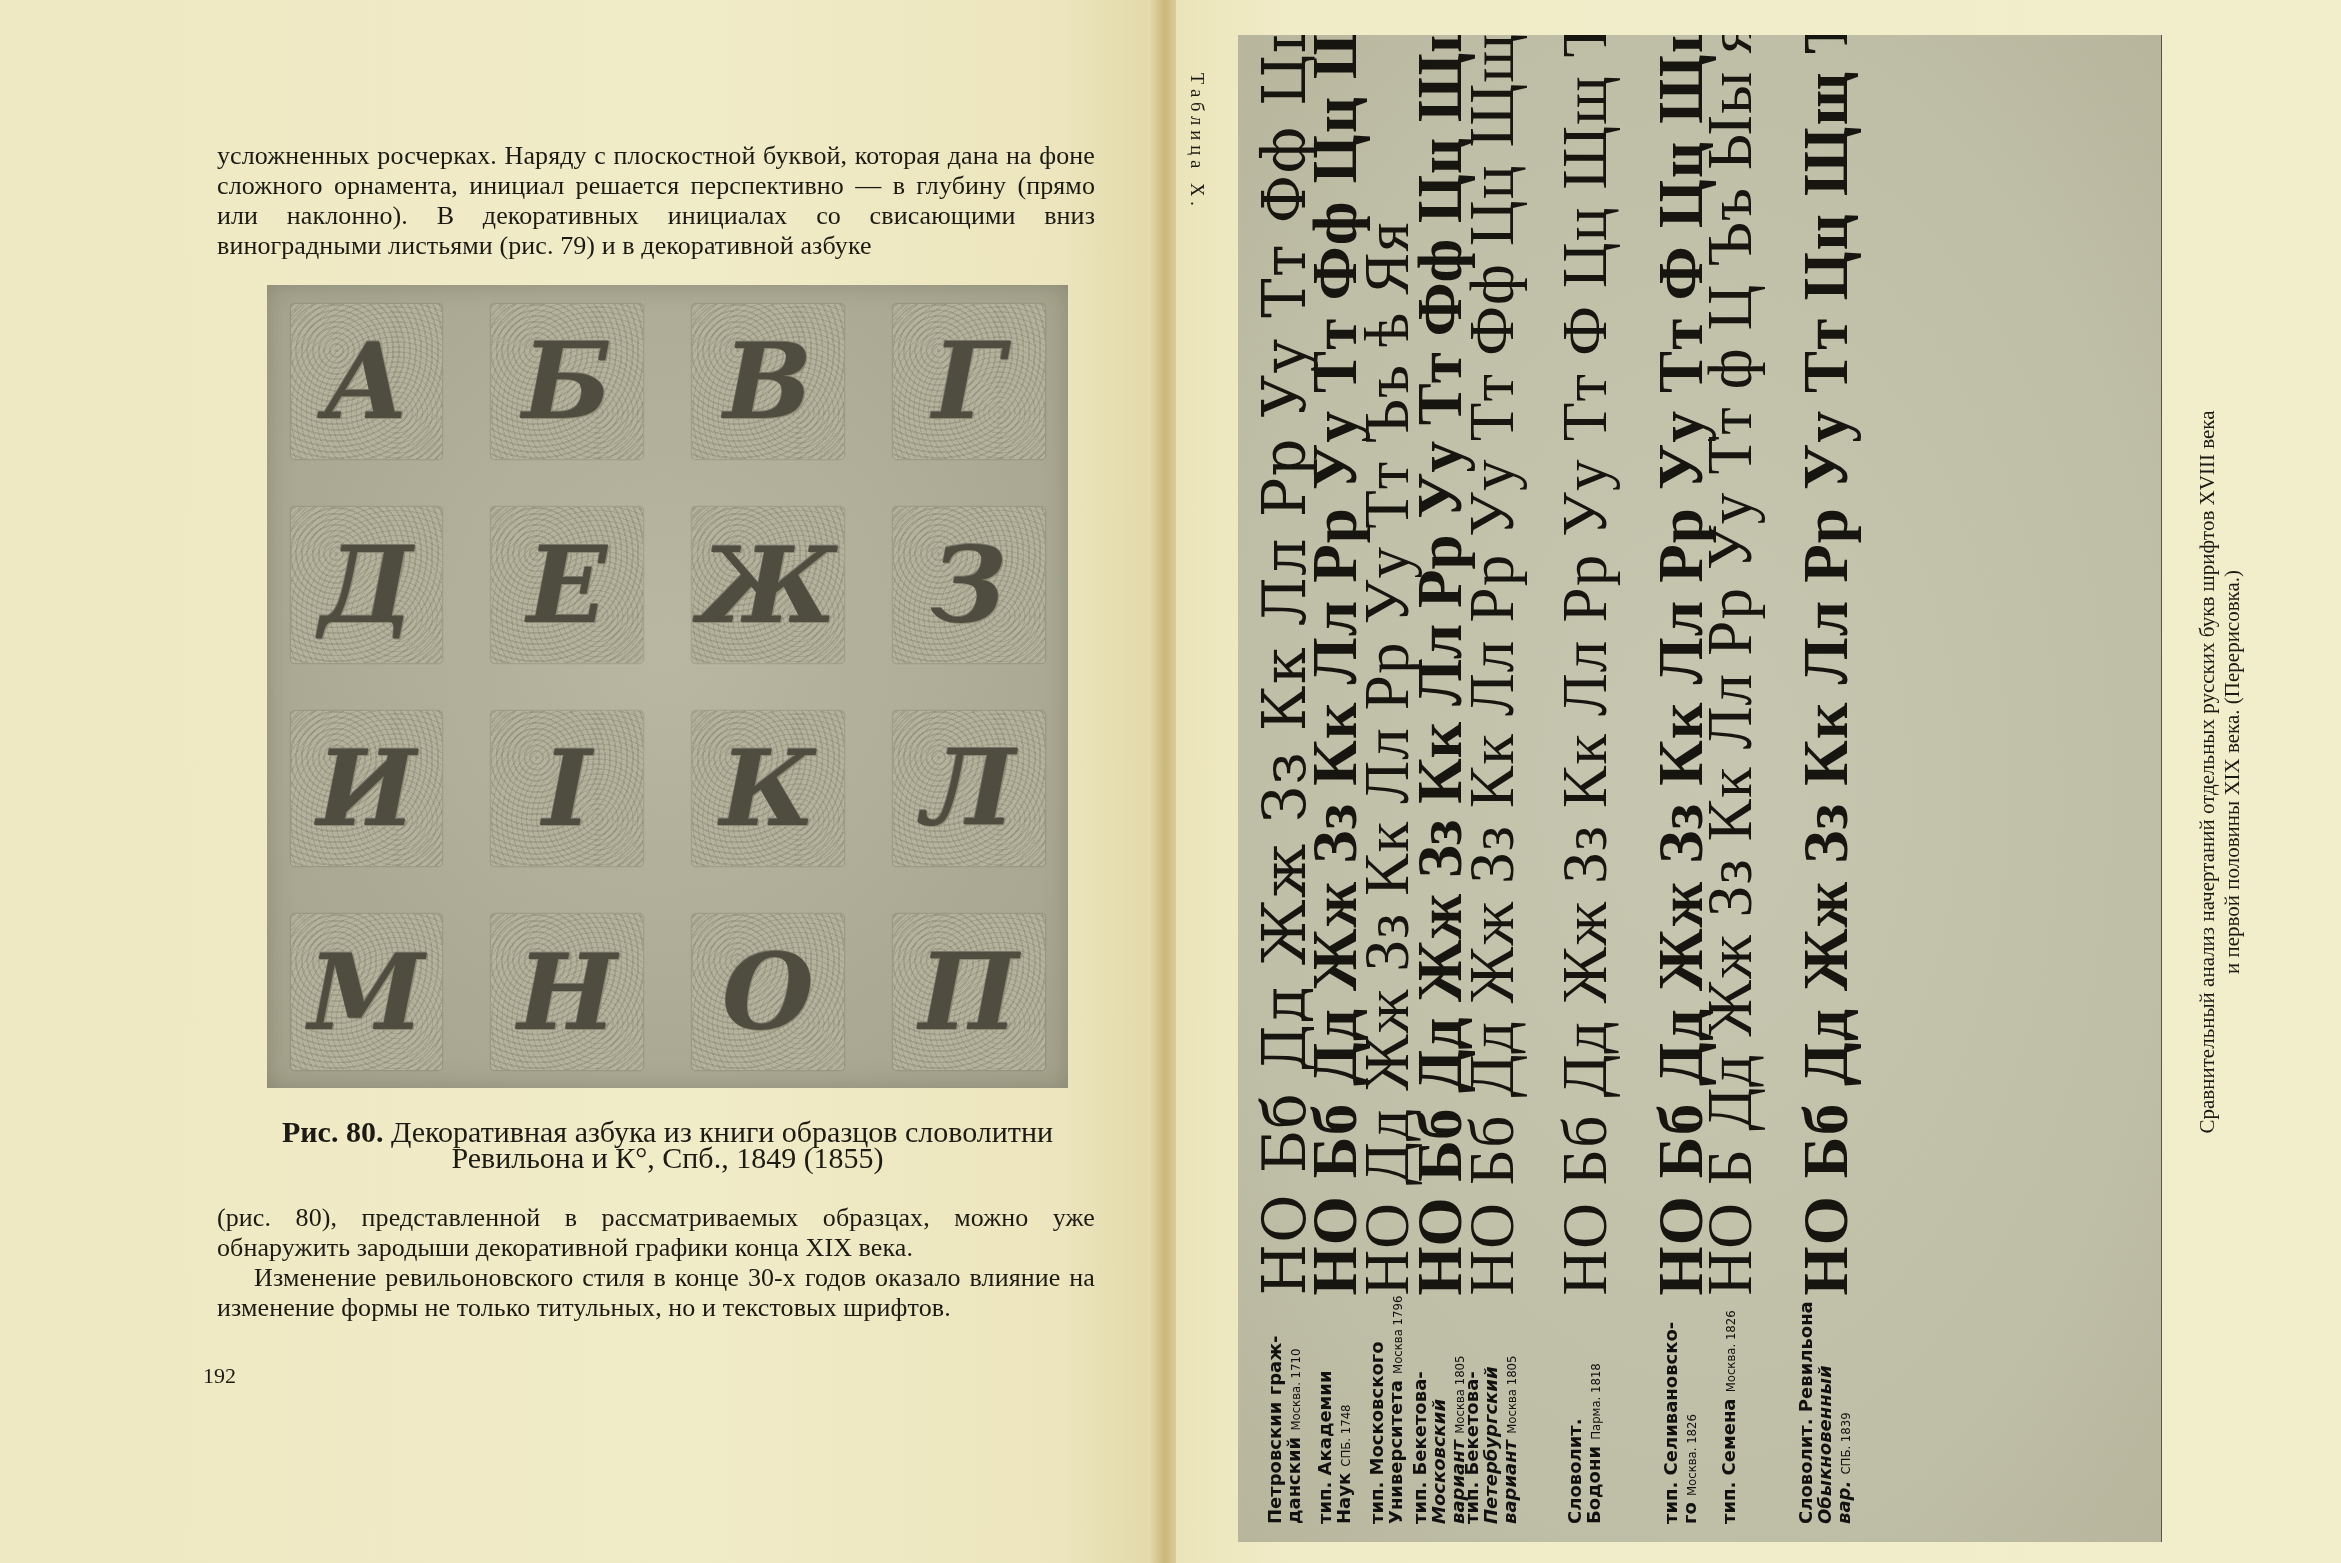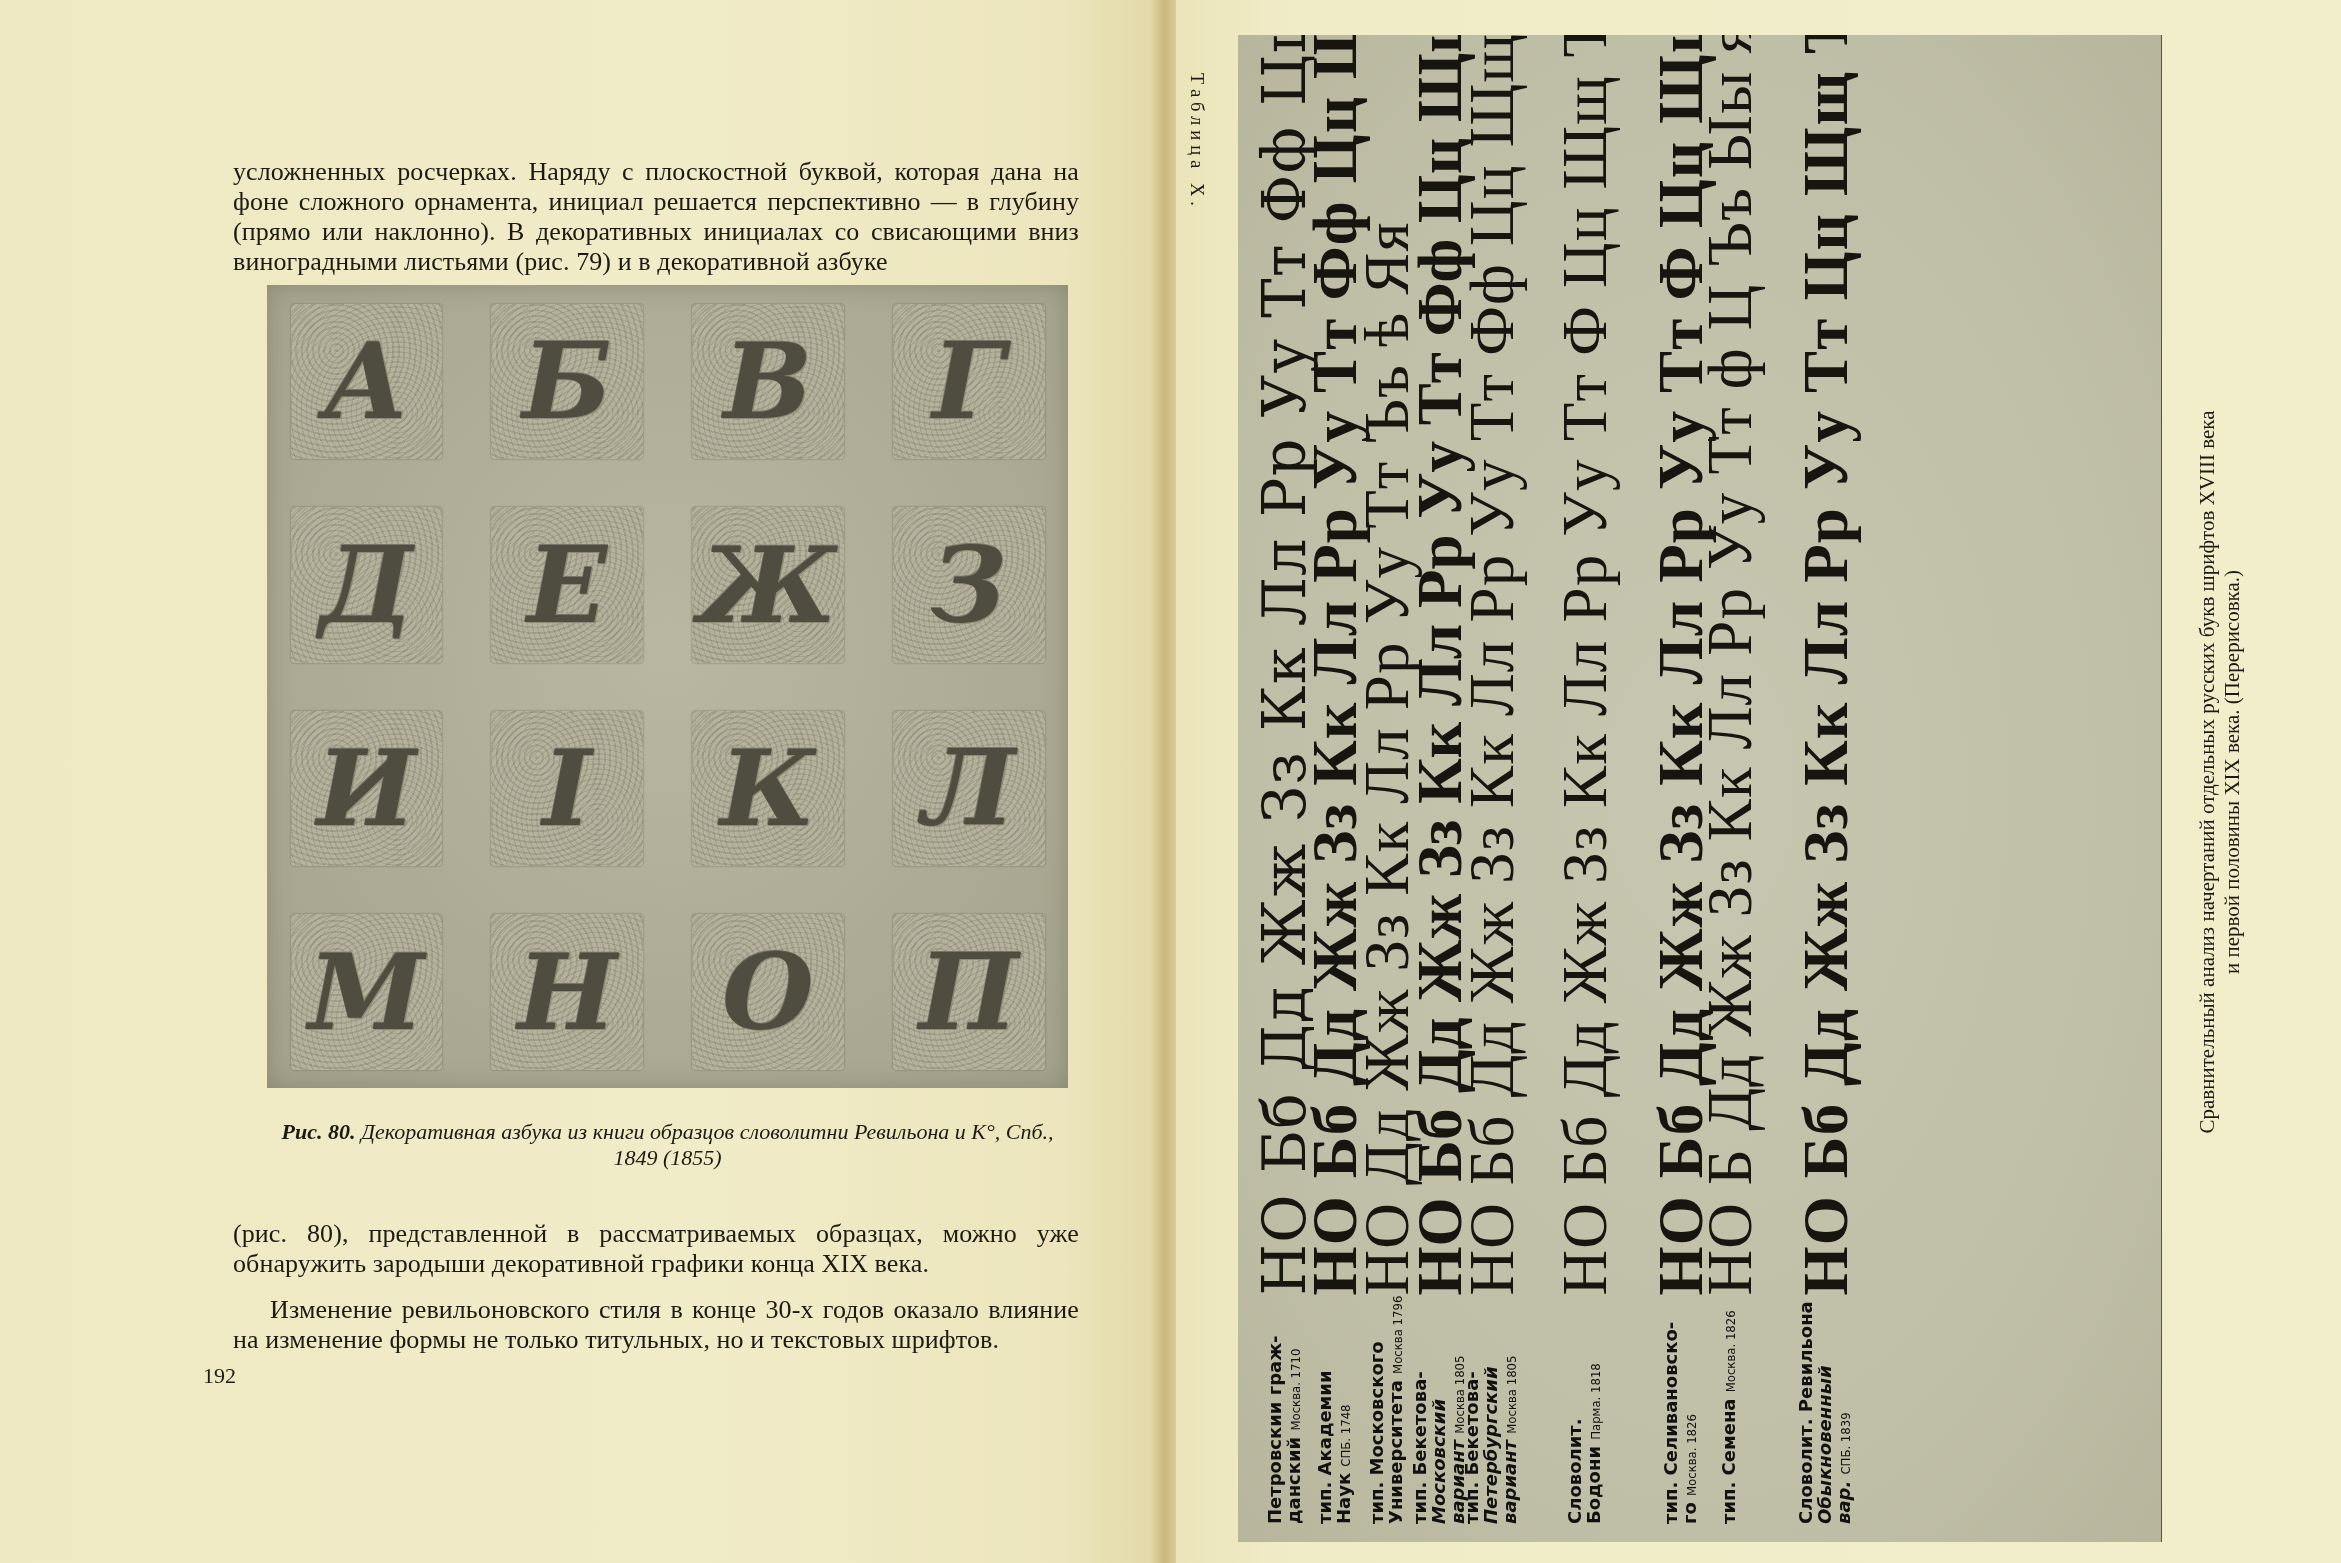--- a/index.html
+++ b/index.html
@@ -20,21 +20,21 @@
   .page-right {
     position: absolute; left: 1176px; top: 0; width: 1166px; height: 1564px;
     background: linear-gradient(90deg, #ebe4ba 0%, #f1ecc8 10%, #f2edca 100%);
   }
   
   .body-text {
     position: absolute; left: 217px; width: 878px;
     font-size: 26px; line-height: 30px; text-align: justify;
     letter-spacing: 0.1px;
   }
-  .body-text p { margin: 16px; }
+  .body-text p { margin: 0; }
   .top-text { top: 141px; }
   .bottom-text { top: 1203px; }
   .indent { text-indent: 37px; }
   .figure {
     position: absolute; left: 267px; top: 285px; width: 801px; height: 803px;
     background: radial-gradient(ellipse at 50% 45%, #b9b7a1 0%, #aeac96 55%, #a4a28b 100%);
     box-shadow: inset 0 0 25px rgba(60,60,40,0.25);
   }
   .initials-grid {
     position: absolute; left: 23.5px; top: 18.5px; right: 23.5px; bottom: 18.5px;
@@ -50,21 +50,21 @@
     border-radius: 3.7px;
     box-shadow: 0 0 0 1.2px rgba(90,88,70,0.2);
   }
   .initial span {
     font-family: "DejaVu Serif", serif; font-style: italic; font-weight: bold;
     font-size: 105px; color: #4f4d3f;
     text-shadow: 1.2px 1.2px 0 #8d8b75, -0.6px -0.6px 0 #77756a;
   }
   .fig-caption {
     position: absolute; left: 267px; top: 1119px; width: 801px;
-    text-align: center; font-size: 22px; line-height: 26px; font-style: italic;
+    text-align: center; font-size: 30px; line-height: 26px;
   }
   .fig-caption .fig-num { font-weight: bold; }
   .page-num {
     position: absolute; left: 203px; top: 1363px; font-size: 22px;
   }
   
   .table-title {
     position: absolute; left: 1187px; top: 49px; width: 18.5px; height: 185px;
   }
   .table-title span {

